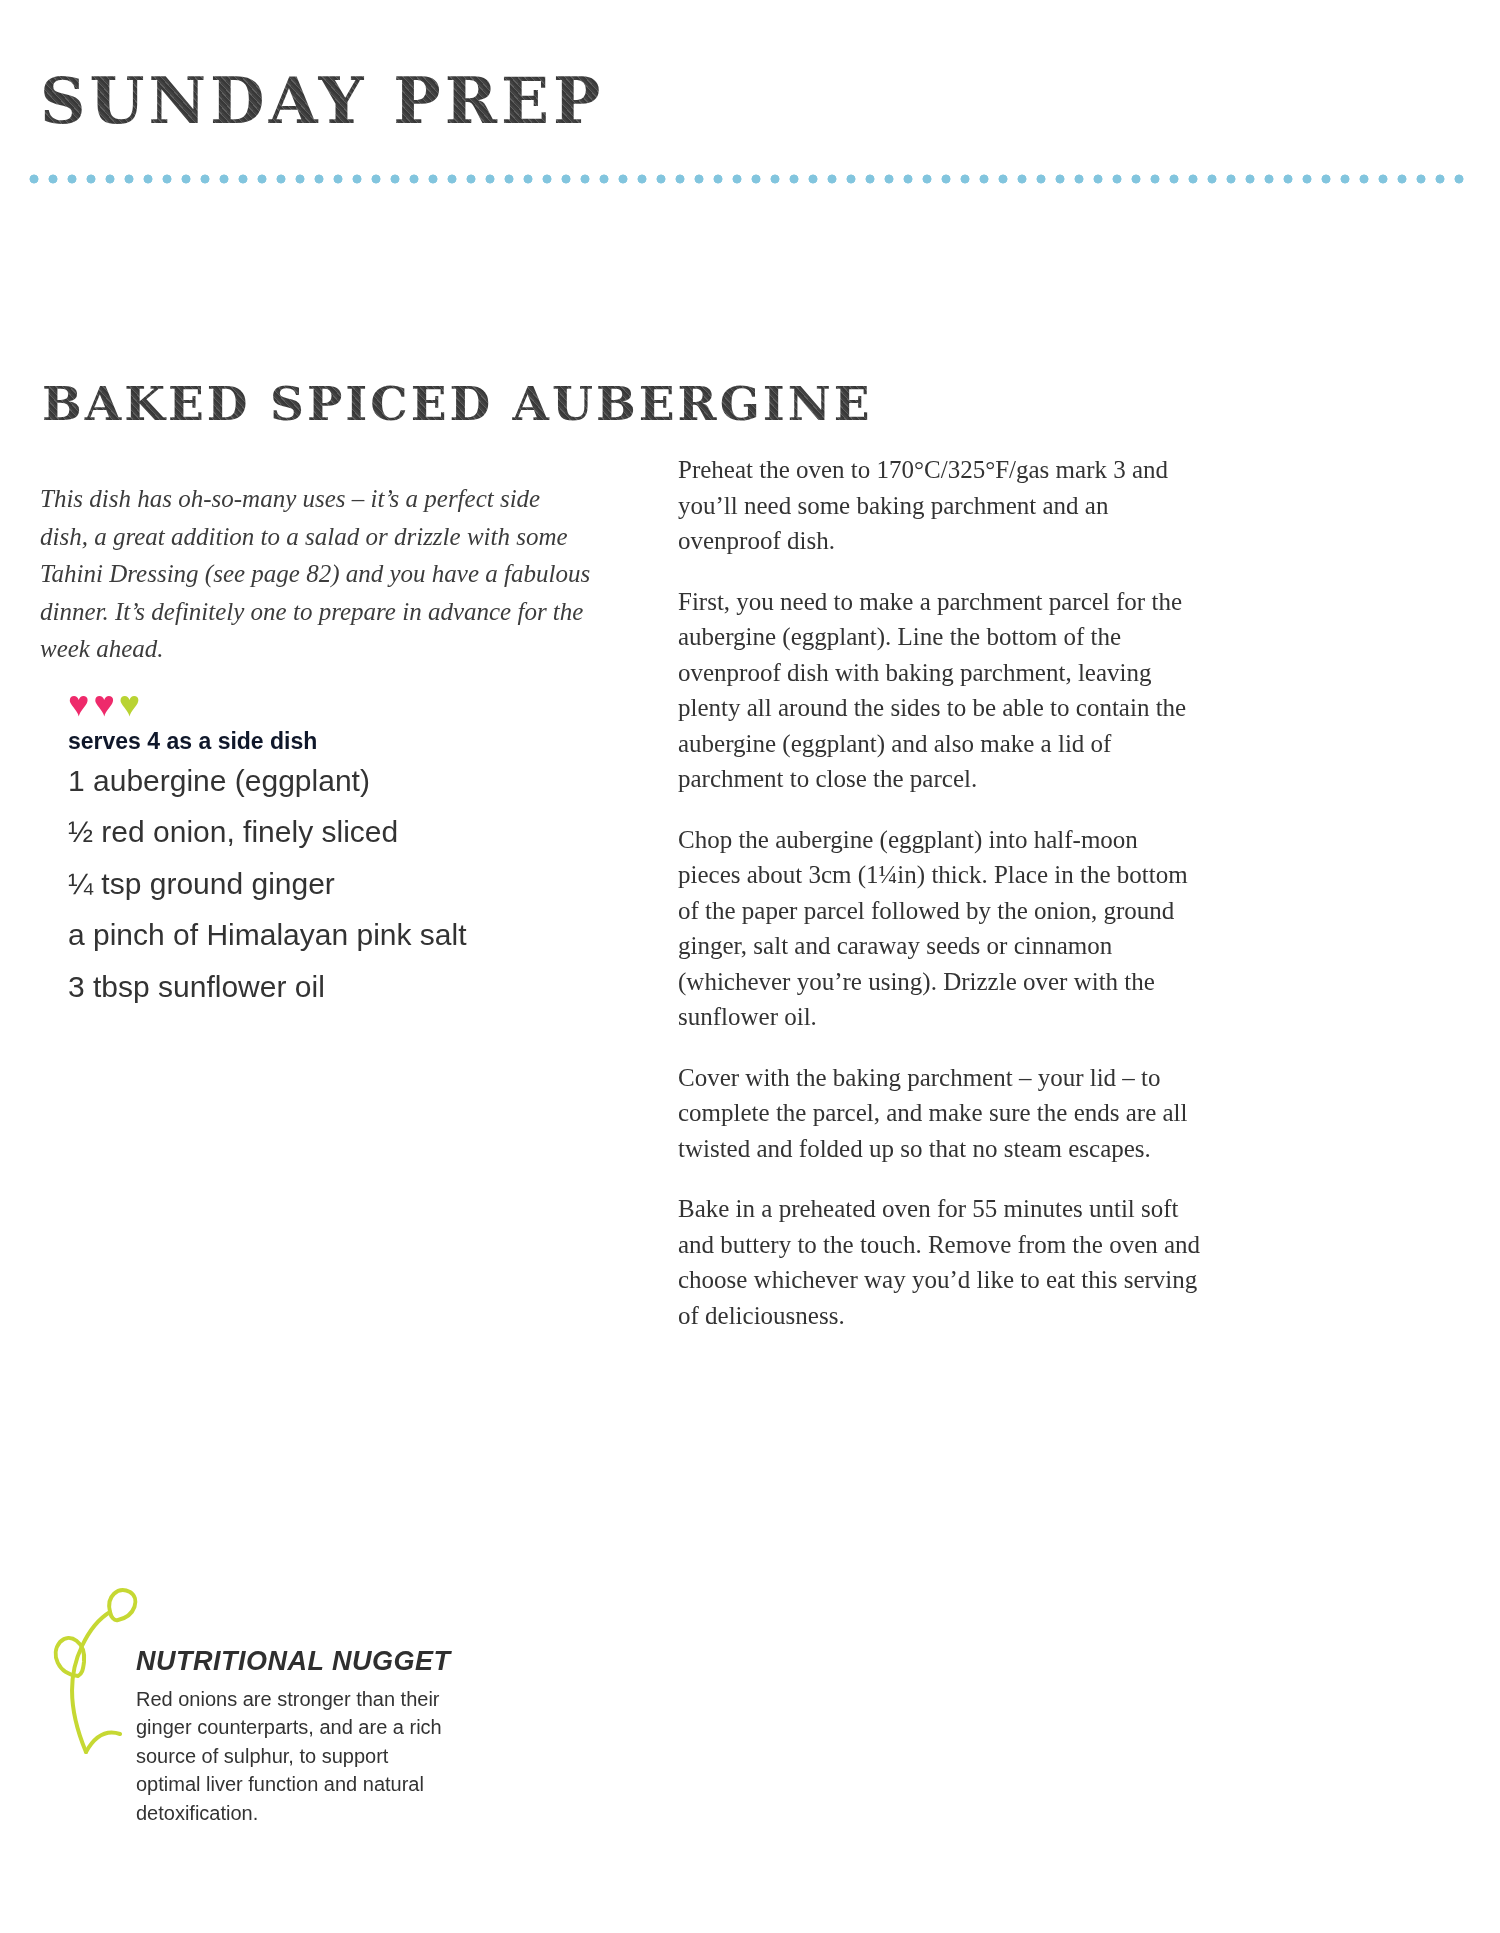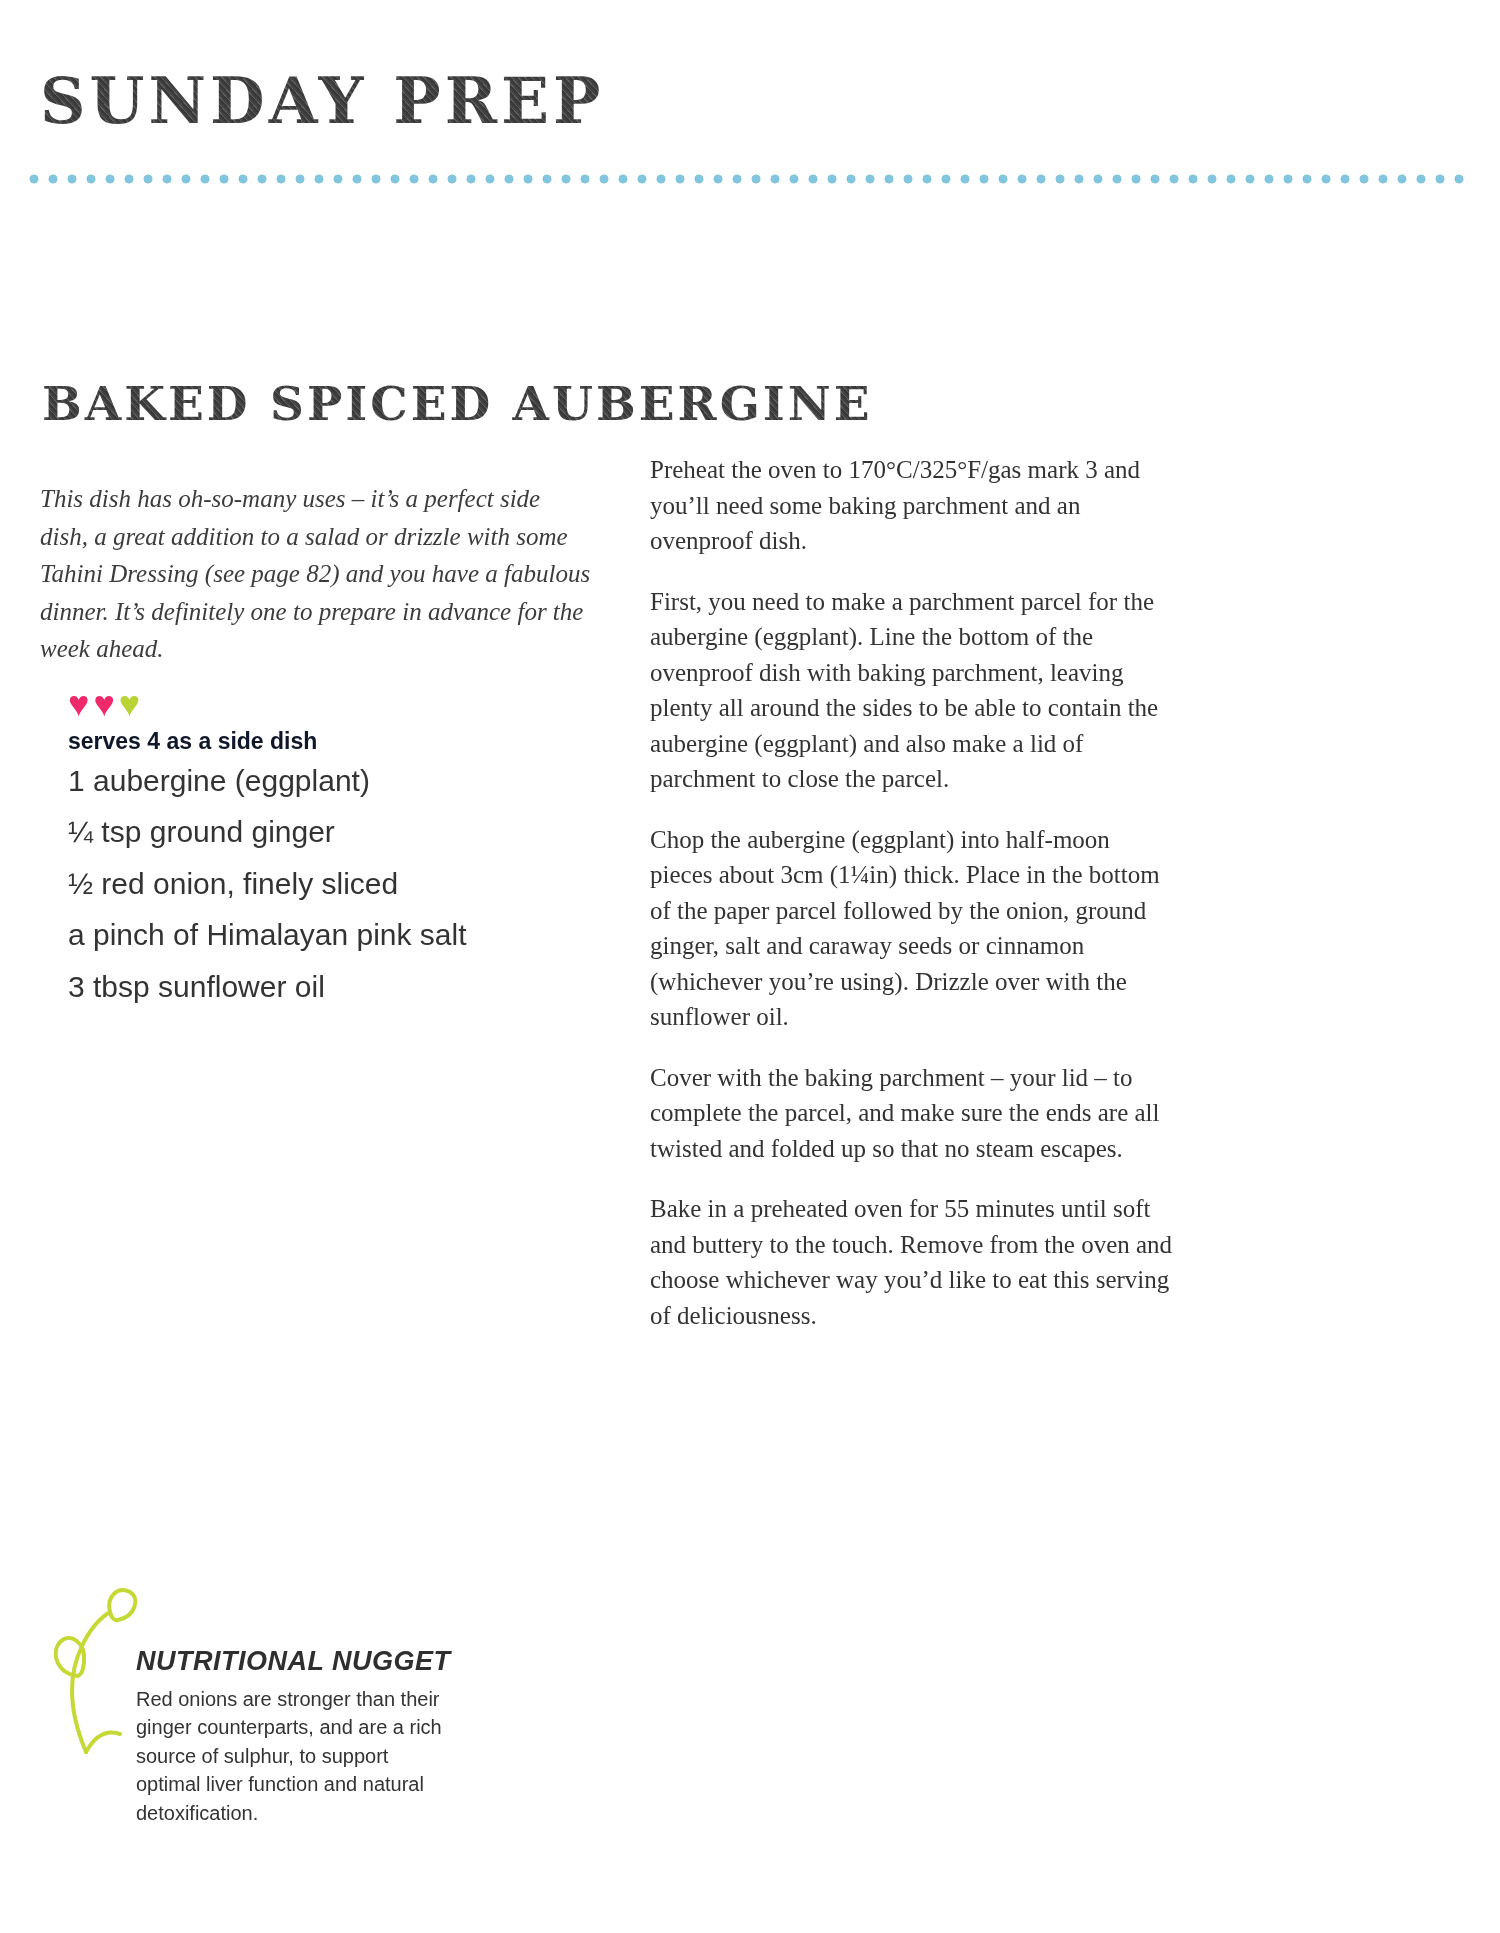--- a/index.html
+++ b/index.html
@@ -97,21 +97,21 @@
     color: #333333;
   }
   .ingredients-list li {
     margin: 0 0 11px 0;
     line-height: 1.35;
   }
 
   
   .right-col {
     position: absolute;
-    left: 650px;
+    left: 678px;
     top: 452px;
     width: 528px;
   }
   .method-para {
     font-family: "Liberation Serif", serif;
     font-size: 25px;
     line-height: 1.42;
     color: #333333;
     margin: 0 0 25px 0;
   }
@@ -167,22 +167,22 @@
     <p class="intro">This dish has oh-so-many uses – it’s a perfect side dish, a great addition to a salad or drizzle with some Tahini Dressing (see page 82) and you have a fabulous dinner. It’s definitely one to prepare in advance for the week ahead.</p>
 
     <div class="hearts-row">
       <span class="heart-pink">♥</span><span class="heart-pink">♥</span><span class="heart-green">♥</span>
     </div>
 
     <div class="serves-line">serves 4 as a side dish</div>
 
     <ul class="ingredients-list">
       <li>1 aubergine (eggplant)</li>
+      <li>½ red onion, finely sliced</li>
       <li>¼ tsp ground ginger</li>
-      <li>½ red onion, finely sliced</li>
       <li>a pinch of Himalayan pink salt</li>
       <li>3 tbsp sunflower oil</li>
     </ul>
   </div>
 
   <div class="right-col">
     <p class="method-para">Preheat the oven to 170°C/325°F/gas mark 3 and you’ll need some baking parchment and an ovenproof dish.</p>
     <p class="method-para">First, you need to make a parchment parcel for the aubergine (eggplant). Line the bottom of the ovenproof dish with baking parchment, leaving plenty all around the sides to be able to contain the aubergine (eggplant) and also make a lid of parchment to close the parcel.</p>
     <p class="method-para">Chop the aubergine (eggplant) into half-moon pieces about 3cm (1¼in) thick. Place in the bottom of the paper parcel followed by the onion, ground ginger, salt and caraway seeds or cinnamon (whichever you’re using). Drizzle over with the sunflower oil.</p>
     <p class="method-para">Cover with the baking parchment – your lid – to complete the parcel, and make sure the ends are all twisted and folded up so that no steam escapes.</p>

